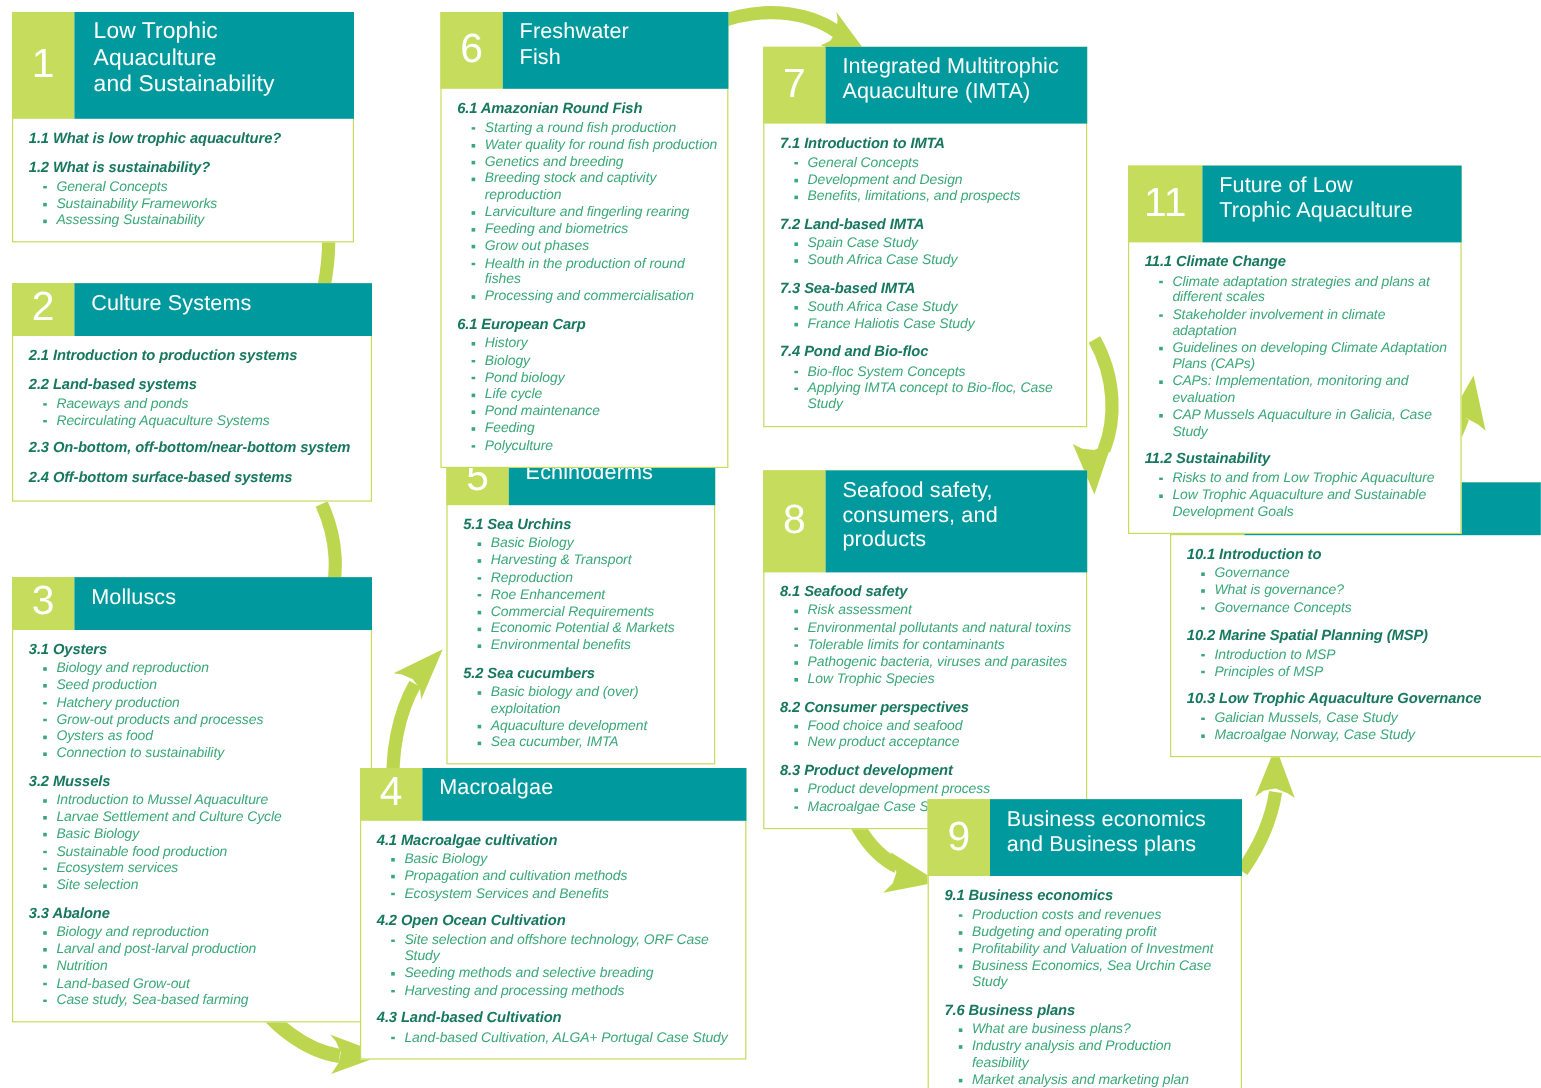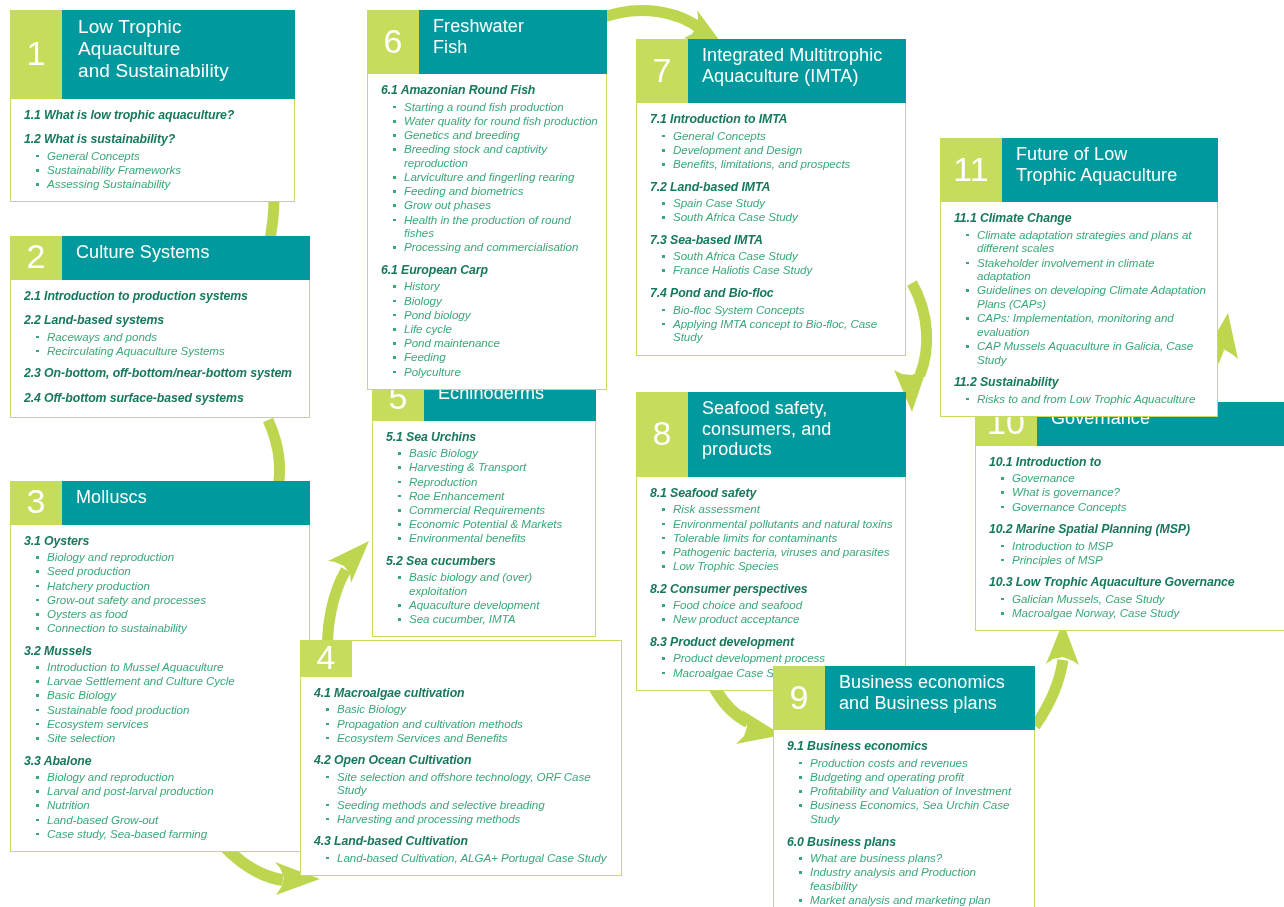--- a/index.html
+++ b/index.html
@@ -224,21 +224,21 @@
       <div class="mod-num">3</div>
       <div class="mod-title">Molluscs</div>
     </div>
     <div class="mod-body">
       <div class="sec">
         <div class="sec-title">3.1 Oysters</div>
         <ul class="bullets">
           <li>Biology and reproduction</li>
           <li>Seed production</li>
           <li>Hatchery production</li>
-          <li>Grow-out safety and processes</li>
+          <li>Grow-out products and processes</li>
           <li>Oysters as food</li>
           <li>Connection to sustainability</li>
         </ul>
       </div>
       <div class="sec">
         <div class="sec-title">3.2 Mussels</div>
         <ul class="bullets">
           <li>Introduction to Mussel Aquaculture</li>
           <li>Larvae Settlement and Culture Cycle</li>
           <li>Basic Biology</li>
@@ -256,20 +256,21 @@
           <li>Land-based Grow-out</li>
           <li>Case study, Sea-based farming</li>
         </ul>
       </div>
     </div>
   </div>
 
   <div class="module" id="m4">
     <div class="mod-header">
       <div class="mod-num">4</div>
+      <div class="mod-title">Macroalgae</div>
     </div>
     <div class="mod-body">
       <div class="sec">
         <div class="sec-title">4.1 Macroalgae cultivation</div>
         <ul class="bullets">
           <li>Basic Biology</li>
           <li>Propagation and cultivation methods</li>
           <li>Ecosystem Services and Benefits</li>
         </ul>
       </div>
@@ -438,21 +439,21 @@
       <div class="sec">
         <div class="sec-title">9.1 Business economics</div>
         <ul class="bullets">
           <li>Production costs and revenues</li>
           <li>Budgeting and operating profit</li>
           <li>Profitability and Valuation of Investment</li>
           <li>Business Economics, Sea Urchin Case Study</li>
         </ul>
       </div>
       <div class="sec">
-        <div class="sec-title">6.0 Business plans</div>
+        <div class="sec-title">7.6 Business plans</div>
         <ul class="bullets">
           <li>What are business plans?</li>
           <li>Industry analysis and Production feasibility</li>
           <li>Market analysis and marketing plan</li>
           <li>Financial feasibility</li>
 
         </ul>
       </div>
     </div>
   </div>
@@ -502,18 +503,19 @@
           <li>Stakeholder involvement in climate adaptation</li>
           <li>Guidelines on developing Climate Adaptation Plans (CAPs)</li>
           <li>CAPs: Implementation, monitoring and evaluation</li>
           <li>CAP Mussels Aquaculture in Galicia, Case Study</li>
         </ul>
       </div>
       <div class="sec">
         <div class="sec-title">11.2 Sustainability</div>
         <ul class="bullets">
           <li>Risks to and from Low Trophic Aquaculture</li>
+          <li>Low Trophic Aquaculture and Sustainable Development Goals</li>
         </ul>
       </div>
     </div>
   </div>
 
 </div>
 
 </body></html>

